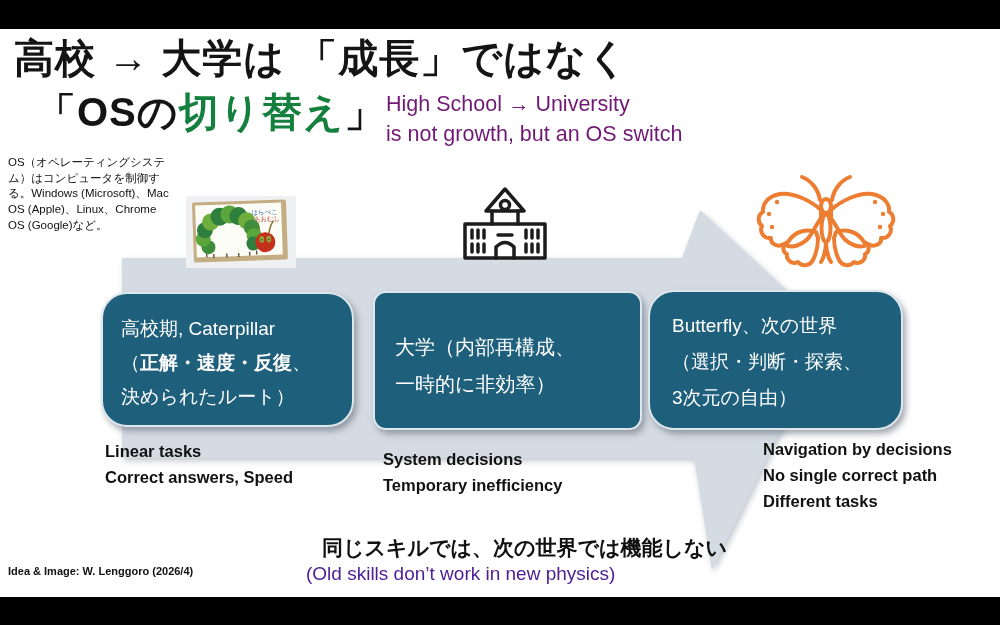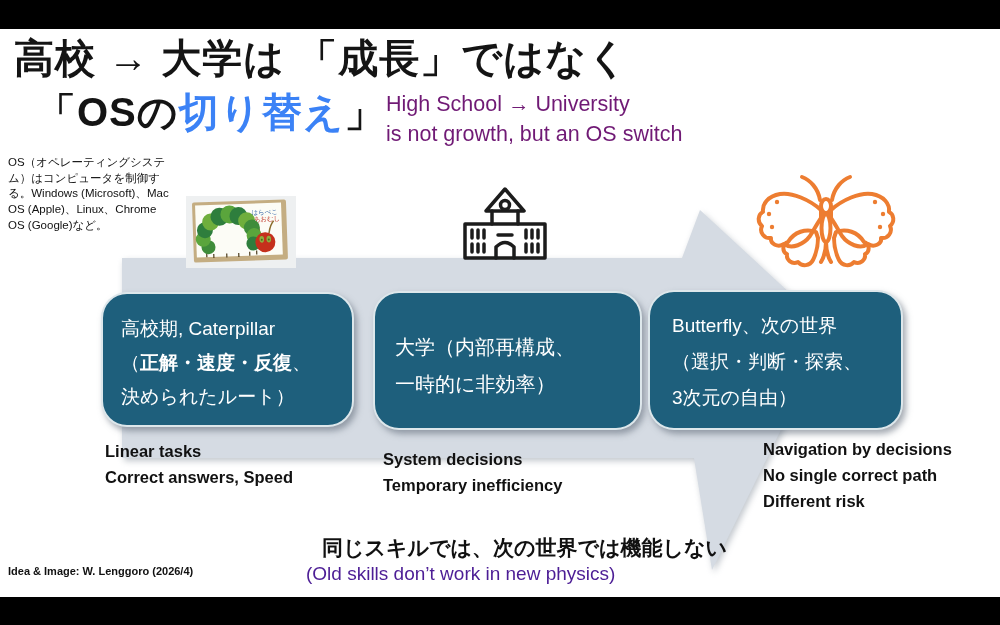--- a/index.html
+++ b/index.html
@@ -2,21 +2,21 @@
 <html><head>
 <meta charset="utf-8">
 <style>
   html,body{margin:0;padding:0;background:#000;}
   .stage{position:relative;width:1000px;height:625px;background:#000;overflow:hidden;
          font-family:"Liberation Sans","DejaVu Sans",sans-serif;}
   .slide{position:absolute;left:0;top:29px;width:1000px;height:568px;background:#ffffff;overflow:hidden;}
   .abs{position:absolute;}
 
   .title-jp{font-size:40px;font-weight:700;color:#141414;letter-spacing:1px;white-space:nowrap;}
-  .title-red{color:#3b82f6;text-align:right;}
+  .title-red{color:#15803d;text-align:right;}
   .subtitle-en{font-size:21.5px;font-weight:400;color:#701a75;line-height:30px;white-space:nowrap;}
 
   .os-note{font-size:11.5px;line-height:1.36;color:#111;width:162px;font-weight:400;}
 
   .arrow-svg{position:absolute;left:0;top:0;width:1000px;height:568px;
              filter:drop-shadow(2px 3px 3px rgba(120,130,145,.45));}
 
   .stage-box{position:absolute;background:#1e5f7c;border:2px solid rgba(255,255,255,.85);
              border-radius:26px;color:#fff;box-sizing:border-box;
              box-shadow:3px 4px 6px rgba(90,100,115,.55);}
@@ -137,21 +137,21 @@
           <circle cx="130" cy="57" r="2.2"></circle>
       </g>
     </svg>
 
     <div class="stage-box" style="left:101px;top:263px;width:253px;height:135px;padding:18px 0 0 18px;font-size:19px;line-height:34px;">
       <div class="bl">高校期, Caterpillar</div>
       <div class="bl"><span>（</span><span class="b-bold">正解・速度・反復</span><span>、</span></div>
       <div class="bl">決められたルート）</div>
     </div>
 
-    <div class="stage-box" style="left:373px;top:262px;width:269px;height:139px;padding:36px 0 0 20px;font-size:20px;line-height:37px;">
+    <div class="stage-box" style="left:373px;top:262px;width:269px;height:139px;padding:36px 0 0 20px;font-size:20px;line-height:37px;border-radius:13px;">
       <div class="bl">大学（内部再構成、</div>
       <div class="bl">一時的に非効率）</div>
     </div>
 
     <div class="stage-box" style="left:648px;top:261px;width:255px;height:140px;padding:16px 0 0 22px;font-size:19px;line-height:36px;">
       <div class="bl">Butterfly、次の世界</div>
       <div class="bl">（選択・判断・探索、</div>
       <div class="bl">3次元の自由）</div>
     </div>
 
@@ -159,21 +159,21 @@
       <div>Linear tasks</div>
       <div>Correct answers, Speed</div>
     </div>
     <div class="abs notes" style="left:383px;top:417px;">
       <div>System decisions</div>
       <div>Temporary inefficiency</div>
     </div>
     <div class="abs notes" style="left:763px;top:407px;">
       <div>Navigation by decisions</div>
       <div>No single correct path</div>
-      <div>Different risk</div>
+      <div>Different tasks</div>
     </div>
 
     <div class="abs bottom-jp" style="left:322px;top:505px;">同じスキルでは、次の世界では機能しない</div>
     <div class="abs bottom-en" style="left:306px;top:534px;">(Old skills don’t work in new physics)</div>
 
     <div class="abs credit" style="left:8px;top:536px;text-align:right;">Idea &amp; Image: W. Lenggoro (2026/4)</div>
   </div>
 </div>
 
 </body></html>

